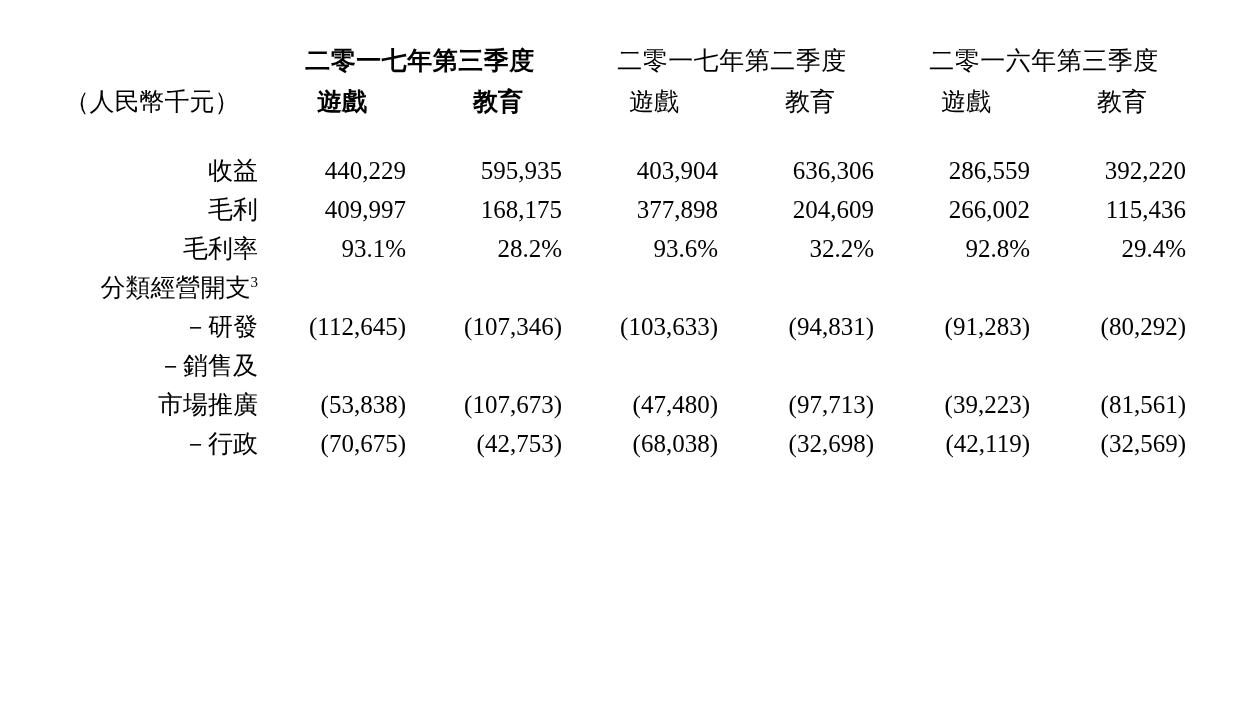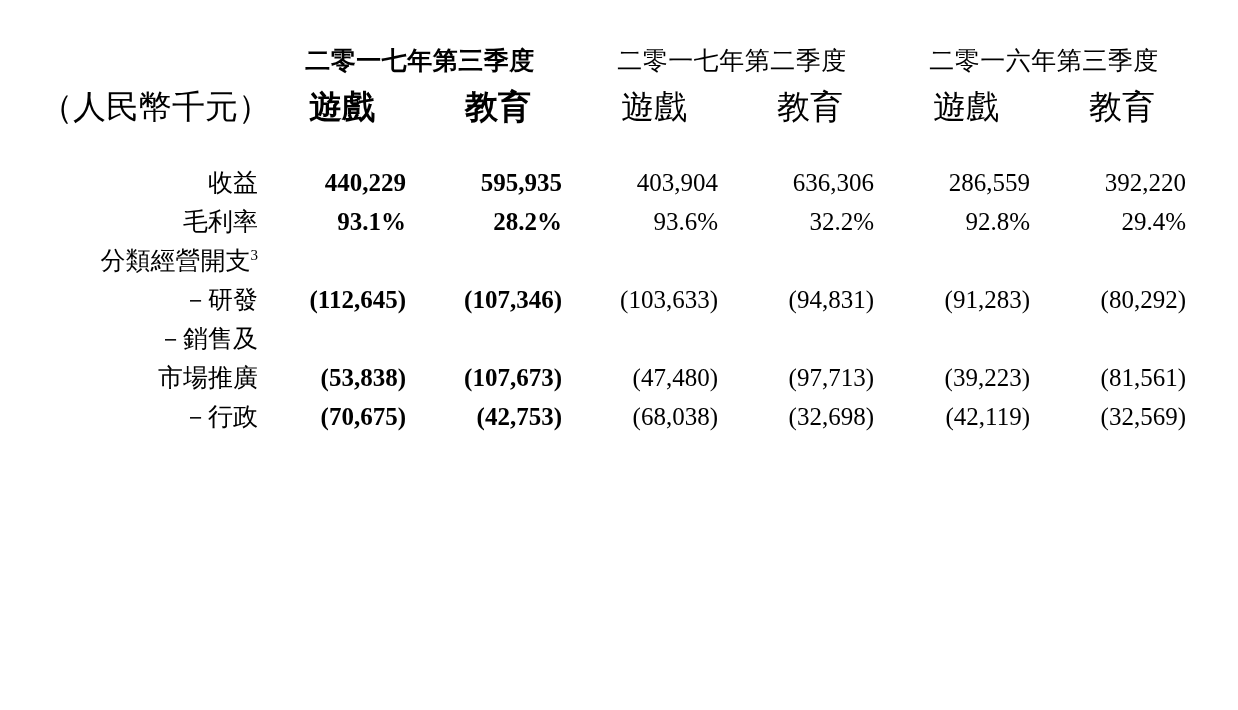--- a/index.html
+++ b/index.html
@@ -31,21 +31,21 @@
 
   .grp-head th {
     font-size: 25px;
     font-weight: 400;
     text-align: center;
     padding: 14px 0 4px 0;
     letter-spacing: 0.5px;
     white-space: nowrap;
   }
   .sub-head th {
-    font-size: 33px;
+    font-size: 25px;
     font-weight: 400;
     text-align: center;
     padding: 4px 0 10px 0;
     white-space: nowrap;
   }
   .sub-head th.bold-col,
   .grp-head th.bold-col {
     font-weight: 700;
   }
   .unit-cell {
@@ -65,21 +65,21 @@
   td.label {
     text-align: right;
     padding-right: 6px;
   }
   td.num {
     text-align: right;
     padding-right: 14px;
     font-family: "Liberation Serif", "DejaVu Serif", serif;
   }
   td.num.b, td.label.b {
-    font-weight: 700;
+    font-weight: 400;
   }
   tr.spacer-top td { padding-top: 26px; }
   .indent1 { padding-left: 30px; }
   sup {
     font-size: 15px;
     vertical-align: super;
     line-height: 0;
   }
 </style>
 </head>
@@ -118,20 +118,29 @@
       <tr class="spacer-top">
         <td class="label">收益</td>
         <td class="num b">440,229</td>
         <td class="num b">595,935</td>
         <td class="num">403,904</td>
         <td class="num">636,306</td>
         <td class="num">286,559</td>
         <td class="num">392,220</td>
       </tr>
 
+      <tr>
+        <td class="label">毛利</td>
+        <td class="num b">409,997</td>
+        <td class="num b">168,175</td>
+        <td class="num">377,898</td>
+        <td class="num">204,609</td>
+        <td class="num">266,002</td>
+        <td class="num">115,436</td>
+      </tr>
 
       <tr>
         <td class="label">毛利率</td>
         <td class="num b">93.1%</td>
         <td class="num b">28.2%</td>
         <td class="num">93.6%</td>
         <td class="num">32.2%</td>
         <td class="num">92.8%</td>
         <td class="num">29.4%</td>
       </tr>

